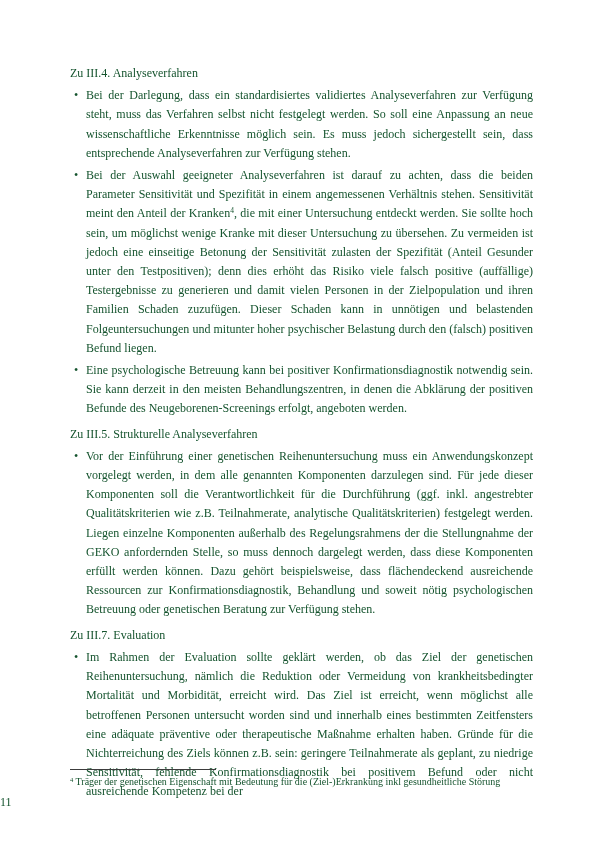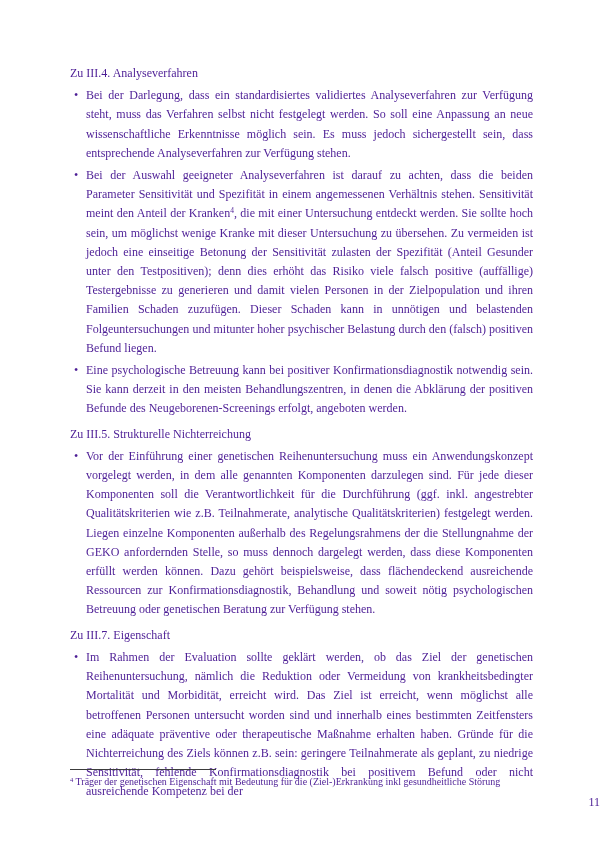--- a/index.html
+++ b/index.html
@@ -6,21 +6,21 @@
     margin: 0;
     padding: 0;
     background: #e8e8e8;
   }
   .page {
     position: relative;
     width: 600px;
     height: 848px;
     background: #ffffff;
     font-family: "Liberation Serif", "DejaVu Serif", serif;
-    color: #4c1d95;
+    color: #14532d;
     overflow: hidden;
   }
   .content {
     position: absolute;
     left: 70px;
     right: 67px;
     top: 64px;
     font-size: 12px;
     line-height: 19.2px;
     text-align: justify;
@@ -75,21 +75,21 @@
   .fn-text sup {
     font-size: 6.5px;
     line-height: 0;
     vertical-align: 3px;
   }
   .page-number {
     position: absolute;
     left: 0;
     top: 794px;
     width: 100%;
-    text-align: right;
+    text-align: left;
     font-size: 12px;
     line-height: 16px;
   }
 </style>
 </head>
 <body>
 
 <div class="page">
 
   <div class="content">
@@ -103,29 +103,29 @@
       <li>
         <span class="bullet">•</span>
         <span><span>Bei der Auswahl geeigneter Analyseverfahren ist darauf zu achten, dass die beiden Parameter Sensitivität und Spezifität in einem angemessenen Verhältnis stehen. Sensitivität meint den Anteil der Kranken</span><sup class="fnref">4</sup><span>, die mit einer Untersuchung entdeckt werden. Sie sollte hoch sein, um möglichst wenige Kranke mit dieser Untersuchung zu übersehen. Zu vermeiden ist jedoch eine einseitige Betonung der Sensitivität zulasten der Spezifität (Anteil Gesunder unter den Testpositiven); denn dies erhöht das Risiko viele falsch positive (auffällige) Testergebnisse zu generieren und damit vielen Personen in der Zielpopulation und ihren Familien Schaden zuzufügen. Dieser Schaden kann in unnötigen und belastenden Folgeuntersuchungen und mitunter hoher psychischer Belastung durch den (falsch) positiven Befund liegen.</span></span>
       </li>
       <li>
         <span class="bullet">•</span>
         <span>Eine psychologische Betreuung kann bei positiver Konfirmationsdiagnostik notwendig sein. Sie kann derzeit in den meisten Behandlungszentren, in denen die Abklärung der positiven Befunde des Neugeborenen-Screenings erfolgt, angeboten werden.</span>
       </li>
     </ul>
 
-    <p class="heading spaced">Zu III.5. Strukturelle Nichterreichung</p>
+    <p class="heading spaced">Zu III.5. Strukturelle Analyseverfahren</p>
     <ul class="bullets">
       <li>
         <span class="bullet">•</span>
         <span>Vor der Einführung einer genetischen Reihenuntersuchung muss ein Anwendungskonzept vorgelegt werden, in dem alle genannten Komponenten darzulegen sind. Für jede dieser Komponenten soll die Verantwortlichkeit für die Durchführung (ggf. inkl. angestrebter Qualitätskriterien wie z.B. Teilnahmerate, analytische Qualitätskriterien) festgelegt werden. Liegen einzelne Komponenten außerhalb des Regelungsrahmens der die Stellungnahme der GEKO anfordernden Stelle, so muss dennoch dargelegt werden, dass diese Komponenten erfüllt werden können. Dazu gehört beispielsweise, dass flächendeckend ausreichende Ressourcen zur Konfirmationsdiagnostik, Behandlung und soweit nötig psychologischen Betreuung oder genetischen Beratung zur Verfügung stehen.</span>
       </li>
     </ul>
 
-    <p class="heading spaced">Zu III.7. Eigenschaft</p>
+    <p class="heading spaced">Zu III.7. Evaluation</p>
     <ul class="bullets">
       <li>
         <span class="bullet">•</span>
         <span>Im Rahmen der Evaluation sollte geklärt werden, ob das Ziel der genetischen Reihenuntersuchung, nämlich die Reduktion oder Vermeidung von krankheitsbedingter Mortalität und Morbidität, erreicht wird. Das Ziel ist erreicht, wenn möglichst alle betroffenen Personen untersucht worden sind und innerhalb eines bestimmten Zeitfensters eine adäquate präventive oder therapeutische Maßnahme erhalten haben. Gründe für die Nichterreichung des Ziels können z.B. sein: geringere Teilnahmerate als geplant, zu niedrige Sensitivität, fehlende Konfirmationsdiagnostik bei positivem Befund oder nicht ausreichende Kompetenz bei der</span>
       </li>
     </ul>
 
   </div>
 
   <div class="footnote-area">

